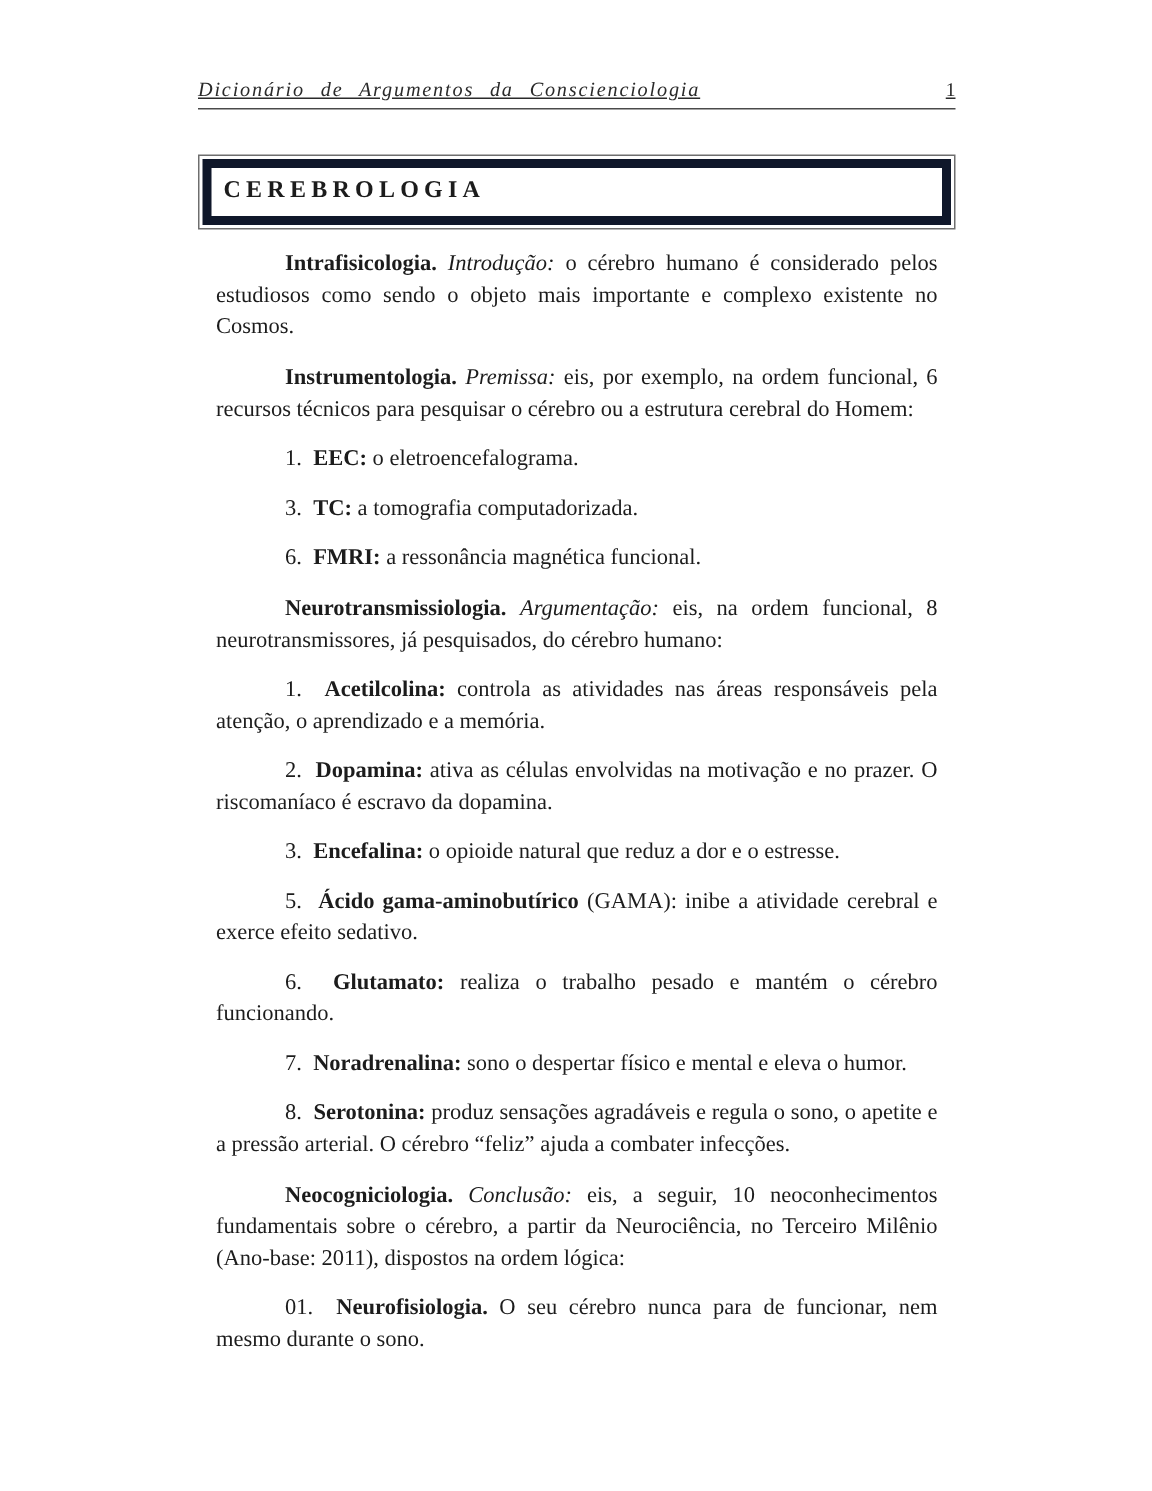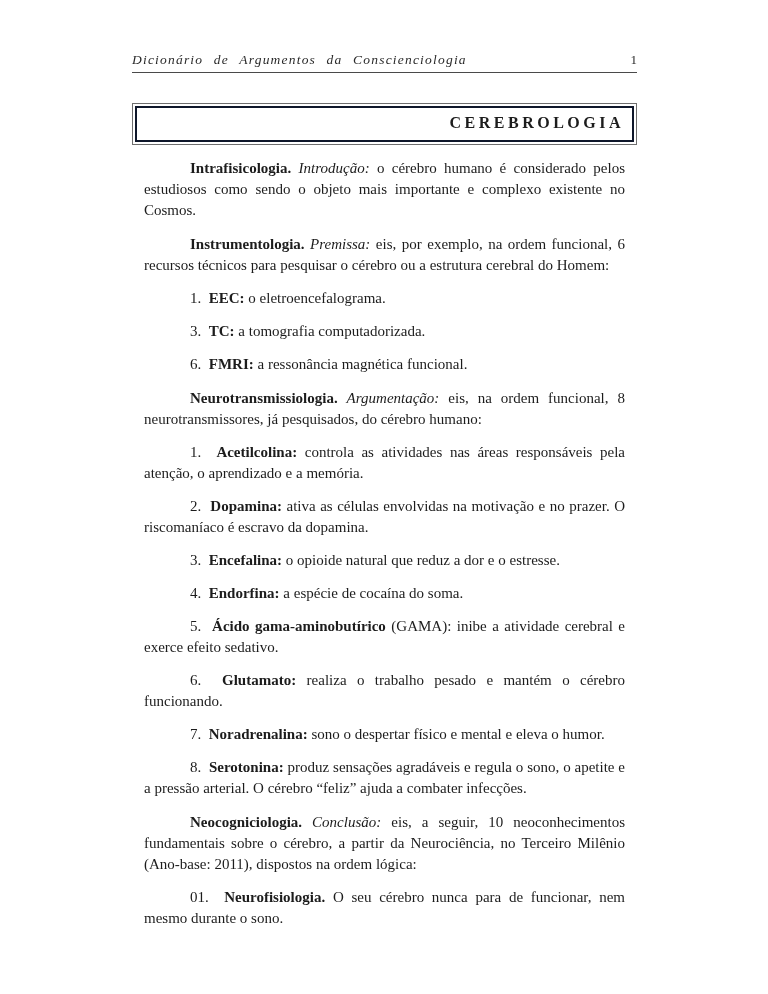--- a/index.html
+++ b/index.html
@@ -23,38 +23,39 @@
     display: flex;
     justify-content: space-between;
     align-items: flex-end;
     font-style: italic;
     font-size: 13.5px;
     letter-spacing: 1.2px;
     word-spacing: 6px;
     border-bottom: 1.5px solid #4a4a4a;
     padding-bottom: 4px;
     color: #2a2a2a;
+    text-decoration: underline;
   }
   .page-number {
     font-style: normal;
     font-size: 13px;
     letter-spacing: 0;
     word-spacing: 0;
   }
   
   .title-box {
     margin-top: 30px;
     border: 1px solid #6e6e6e;
     padding: 2px;
     background: #ffffff;
   }
   .title-box-inner {
-    border: 2px solid #0f172a;
-    text-align: right;
-    padding: 5px 8px 7px 21px;
+    border: 6px solid #0f172a;
+    text-align: left;
+    padding: 5px 8px 7px 8px;
   }
   .doc-title {
     font-weight: bold;
     font-size: 16px;
     letter-spacing: 3.5px;
     line-height: 20px;
   }
   .doc-subtitle {
     font-style: italic;
     font-variant: small-caps;
@@ -98,21 +99,20 @@
     <div class="doc-body">
         <p class="section-start"><span class="run-b">Intrafisicologia. </span><span class="run-i">Introdução: </span><span class="run-n">o cérebro humano é considerado pelos estudiosos como sendo o objeto mais importante e complexo existente no Cosmos.</span></p>
         <p class="section-start"><span class="run-b">Instrumentologia. </span><span class="run-i">Premissa: </span><span class="run-n">eis, por exemplo, na ordem funcional, 6 recursos técnicos para pesquisar o cérebro ou a estrutura cerebral do Homem:</span></p>
         <p class="list-item"><span class="run-n">1.&nbsp; </span><span class="run-b">EEC:</span><span class="run-n"> o eletroencefalograma.</span></p>
         <p class="list-item"><span class="run-n">3.&nbsp; </span><span class="run-b">TC:</span><span class="run-n"> a tomografia computadorizada.</span></p>
         <p class="list-item"><span class="run-n">6.&nbsp; </span><span class="run-b">FMRI:</span><span class="run-n"> a ressonância magnética funcional.</span></p>
         <p class="section-start"><span class="run-b">Neurotransmissiologia. </span><span class="run-i">Argumentação: </span><span class="run-n">eis, na ordem funcional, 8 neurotransmissores, já pesquisados, do cérebro humano:</span></p>
         <p class="list-item"><span class="run-n">1.&nbsp; </span><span class="run-b">Acetilcolina:</span><span class="run-n"> controla as atividades nas áreas responsáveis pela atenção, o aprendizado e a memória.</span></p>
         <p class="list-item"><span class="run-n">2.&nbsp; </span><span class="run-b">Dopamina:</span><span class="run-n"> ativa as células envolvidas na motivação e no prazer. O riscomaníaco é escravo da dopamina.</span></p>
         <p class="list-item"><span class="run-n">3.&nbsp; </span><span class="run-b">Encefalina:</span><span class="run-n"> o opioide natural que reduz a dor e o estresse.</span></p>
-        <p class="list-item"><span class="run-n">4.&nbsp; </span><span class="run-b">Endorfina:</span><span class="run-n"> a espécie de cocaína do soma.</span></p>
         <p class="list-item"><span class="run-n">5.&nbsp; </span><span class="run-b">Ácido gama-aminobutírico</span><span class="run-n"> (GAMA): inibe a atividade cerebral e exerce efeito sedativo.</span></p>
         <p class="list-item"><span class="run-n">6.&nbsp; </span><span class="run-b">Glutamato:</span><span class="run-n"> realiza o trabalho pesado e mantém o cérebro funcionando.</span></p>
         <p class="list-item"><span class="run-n">7.&nbsp; </span><span class="run-b">Noradrenalina:</span><span class="run-n"> sono o despertar físico e mental e eleva o humor.</span></p>
         <p class="list-item"><span class="run-n">8.&nbsp; </span><span class="run-b">Serotonina:</span><span class="run-n"> produz sensações agradáveis e regula o sono, o apetite e a pressão arterial. O cérebro “feliz” ajuda a combater infecções.</span></p>
         <p class="section-start"><span class="run-b">Neocogniciologia. </span><span class="run-i">Conclusão: </span><span class="run-n">eis, a seguir, 10 neoconhecimentos fundamentais sobre o cérebro, a partir da Neurociência, no Terceiro Milênio (Ano-base: 2011), dispostos na ordem lógica:</span></p>
         <p class="list-item"><span class="run-n">01.&nbsp; </span><span class="run-b">Neurofisiologia. </span><span class="run-n">O seu cérebro nunca para de funcionar, nem mesmo durante o sono.</span></p>
       </div>
 
   </div>
 </div>

